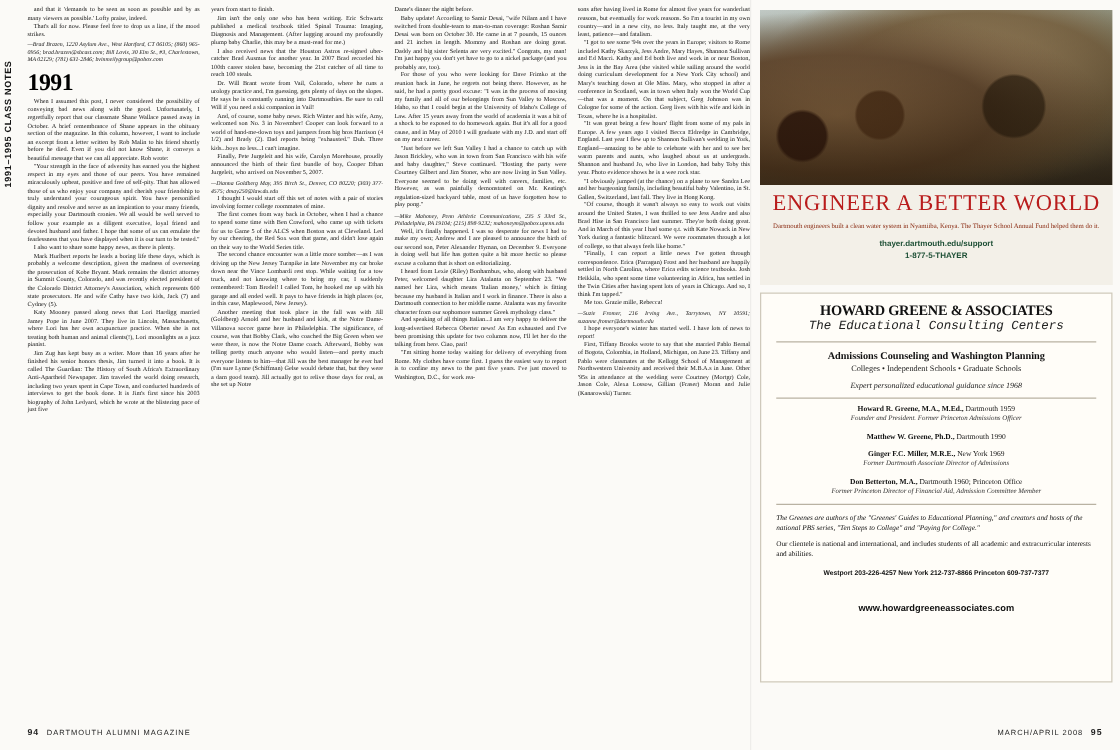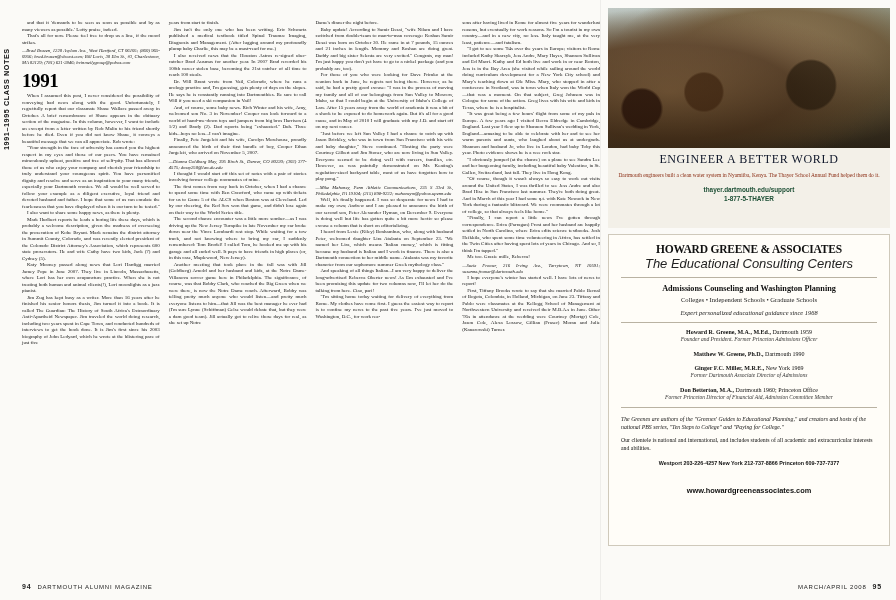--- a/index.html
+++ b/index.html
@@ -24,21 +24,21 @@
     font-family: "Liberation Sans", sans-serif;
     font-size: 7.2px;
     letter-spacing: 0.6px;
     color: #111;
     text-align: left;
     font-weight: 600;
   }
   
   .cols {
     position: absolute;
-    left: 22px; top: 20px;
+    left: 22px; top: 6px;
     width: 578px; height: 556px;
     display: flex;
     gap: 9px;
   }
   .col {
     width: 138px;
     font-size: 5.0px;
     line-height: 1.30;
     color: #141414;
     text-align: justify;
@@ -94,23 +94,23 @@
   }
   .ad-eng-body {
     position: absolute; left: 0; top: 140px;
     width: 282px; height: 80px;
     background: #f3f0e8;
     text-align: center;
     padding-top: 4px;
   }
   .ad-eng-head {
     font-family: "Liberation Serif", serif;
-    font-size: 12px;
+    font-size: 18px;
     letter-spacing: 0.6px;
-    color: #0f172a;
+    color: #b91c1c;
     font-weight: 400;
   }
   .ad-eng-sub {
     font-size: 5.4px;
     color: #8a2b12;
     margin-top: 5px;
     line-height: 1.4;
     font-family: "Liberation Serif", serif;
   }
   .ad-eng-url {
@@ -138,22 +138,22 @@
     text-align: center;
   }
   .hg-title {
     font-family: "Liberation Serif", serif;
     font-size: 11.5px;
     font-weight: 700;
     letter-spacing: -0.2px;
     color: #111;
   }
   .hg-sub {
-    font-family: Liberation Sans, sans-serif;
-    font-size: 13px;
+    font-family: Liberation Mono, monospace;
+    font-size: 10px;
     font-style: italic;
     color: #222;
     margin-top: 1px;
   }
   .hg-rule {
     height: 0.7px; background: #b9b2a2; margin: 6px 0;
   }
   .hg-h2 {
     font-family: "Liberation Serif", serif;
     font-size: 8.2px; font-weight: 700; color: #111;

